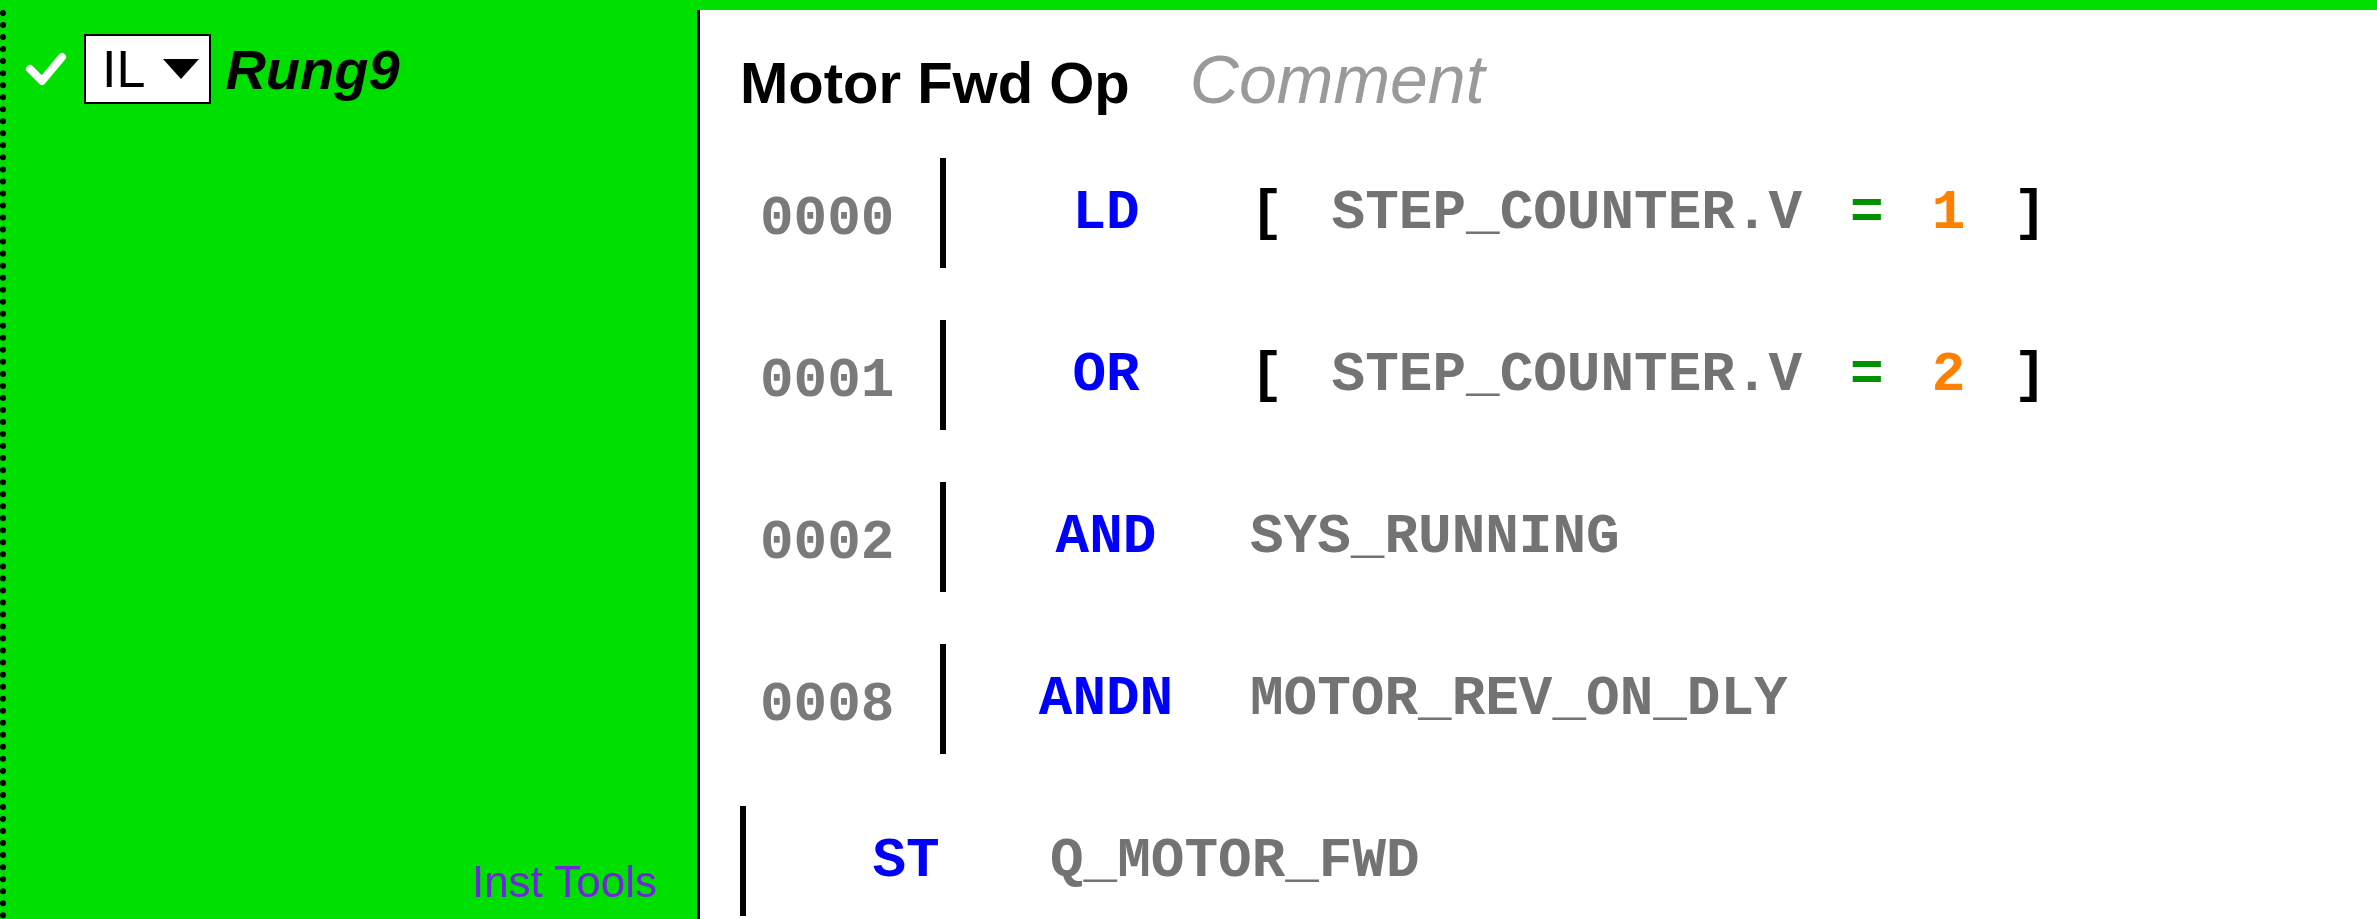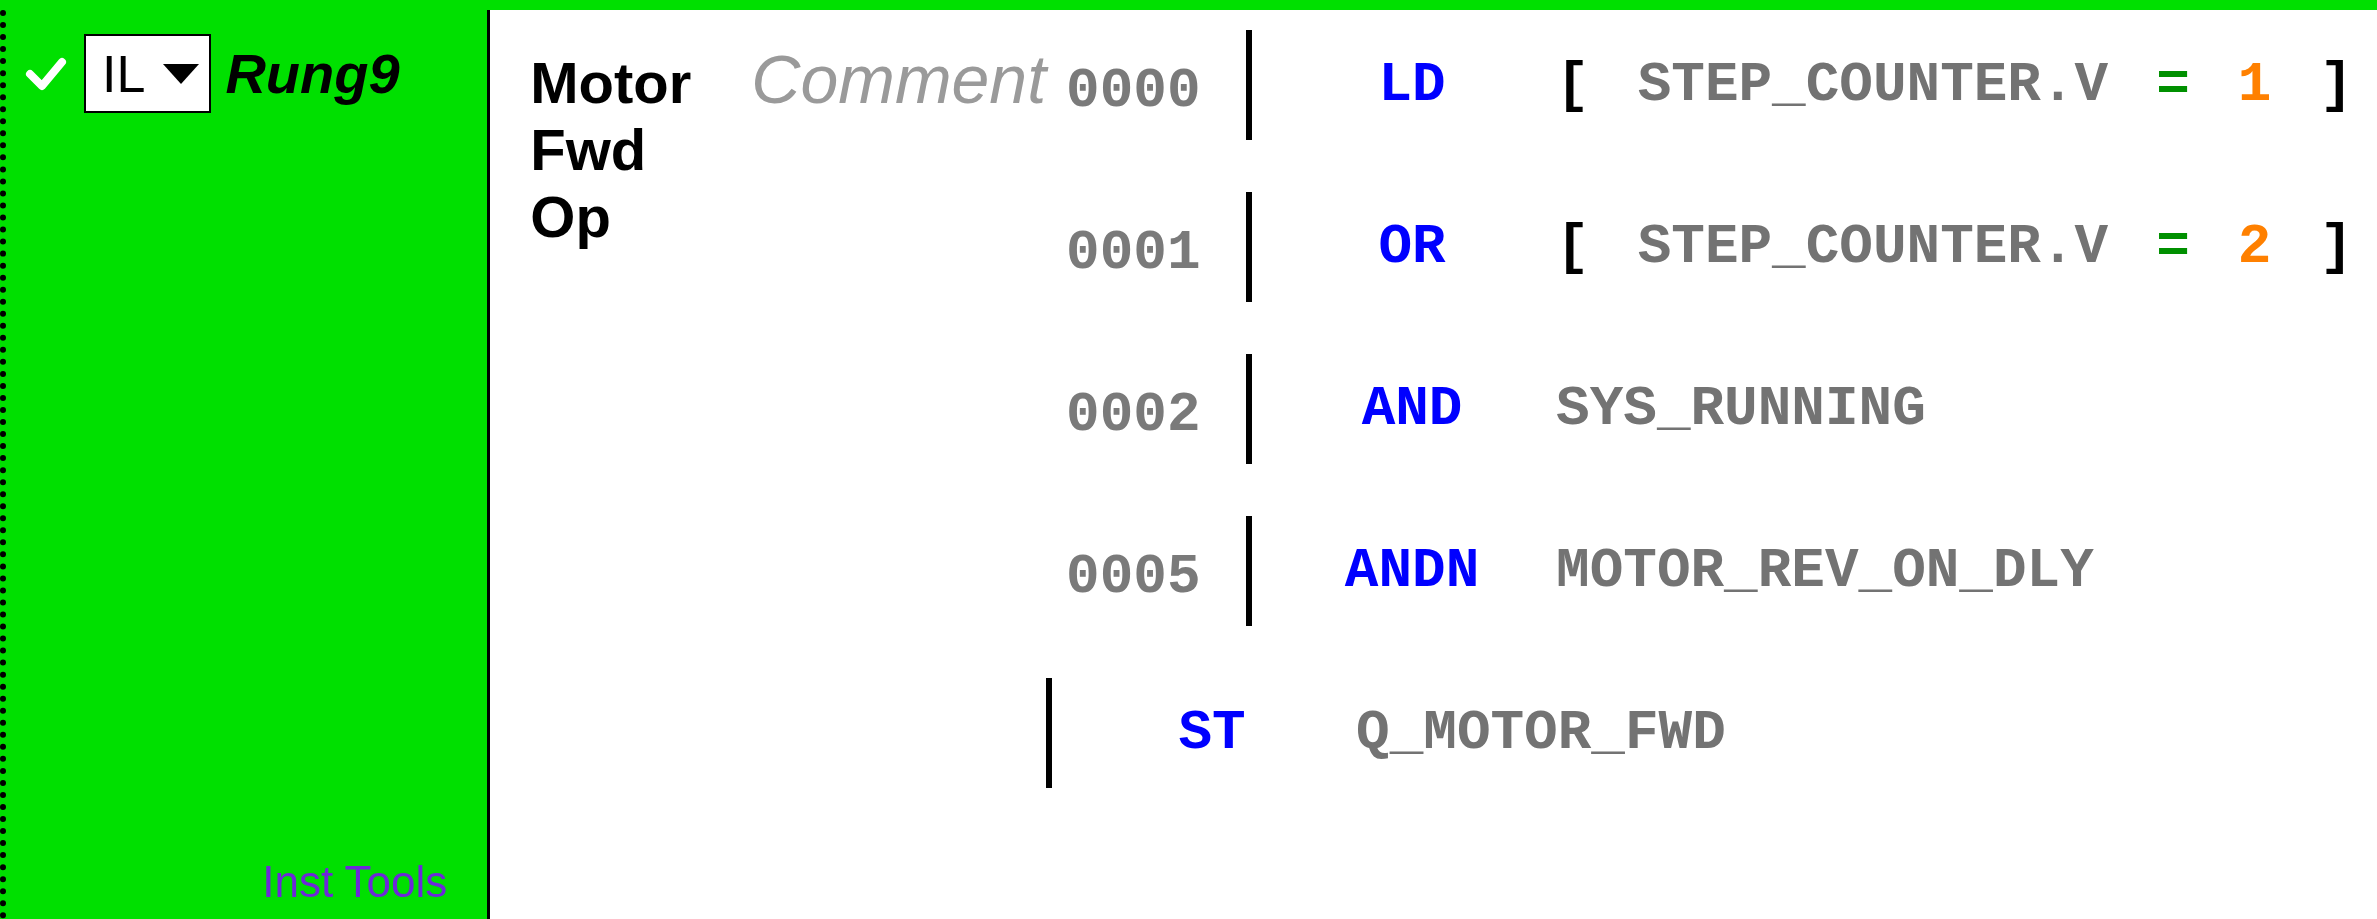--- a/index.html
+++ b/index.html
@@ -35,21 +35,21 @@
     width: 48px;
     height: 48px;
     display: flex;
     align-items: center;
     justify-content: center;
   }
   .check-icon svg { width: 48px; height: 48px; }
   .lang-select {
     background: #fff;
     border: 2px solid #000;
-    height: 79px;
+    height: 70px;
     padding: 0 10px 0 16px;
     display: flex;
     align-items: center;
     gap: 18px;
     font-size: 52px;
     font-weight: 400;
     cursor: pointer;
   }
   .lang-caret {
     width: 0; height: 0;
@@ -69,21 +69,21 @@
     bottom: 12px;
     color: #6d28d9;
     font-size: 44px;
     font-weight: 400;
   }
 
   .right-panel {
     flex: 1;
     padding: 0 0 0 40px;
     display: flex;
-    flex-direction: row;
+    flex-direction: column;
   }
   .title-row {
     display: flex;
     align-items: baseline;
     gap: 60px;
     padding: 30px 0 20px 0;
   }
   .il-title {
     font-size: 58px;
     font-weight: 700;
@@ -197,21 +197,21 @@
         </div>
         <div class="code-line">
           <span class="lineno">0002</span>
           <span class="vbar"></span>
           <span class="opcode">AND</span>
           <span class="operand">
             <span class="tk-sym">SYS_RUNNING</span>
           </span>
         </div>
         <div class="code-line">
-          <span class="lineno">0005</span>
+          <span class="lineno">0008</span>
           <span class="vbar"></span>
           <span class="opcode">ANDN</span>
           <span class="operand">
             <span class="tk-sym">MOTOR_REV_ON_DLY</span>
           </span>
         </div>
         <div class="code-line">
           <span class="vbar"></span>
           <span class="opcode">ST</span>
           <span class="operand">

